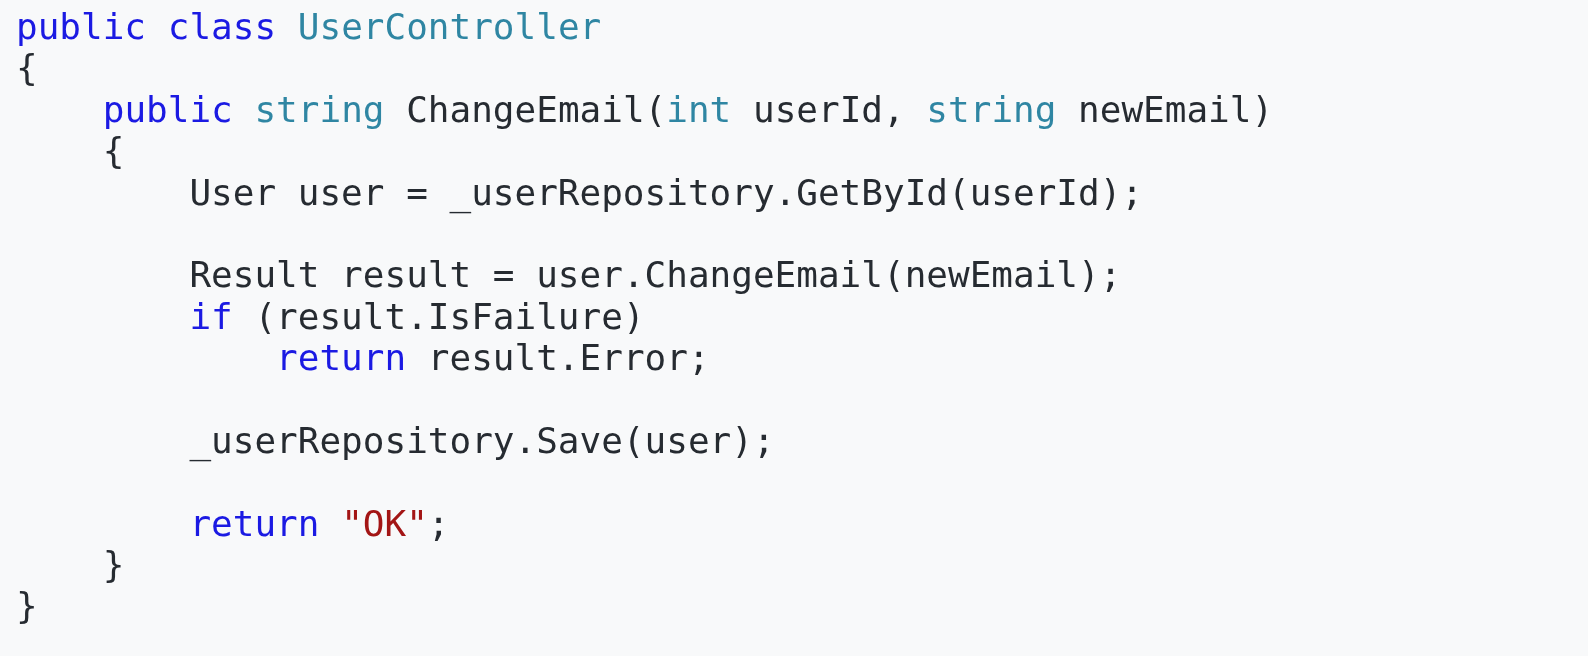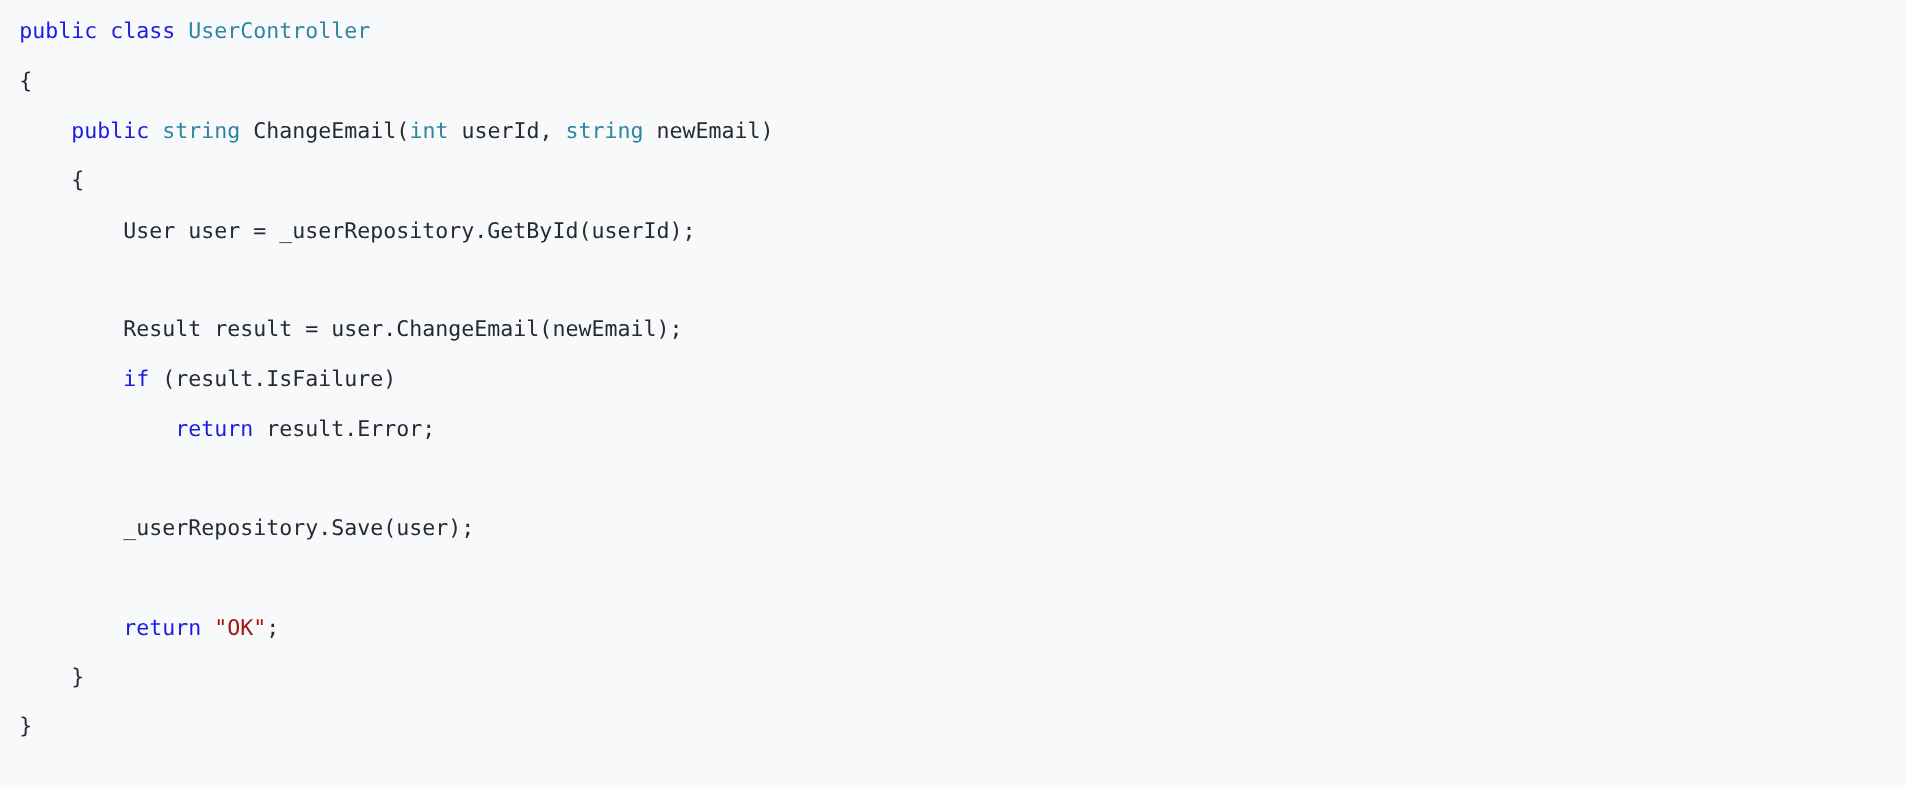--- a/index.html
+++ b/index.html
@@ -9,21 +9,21 @@
   body {
     width: 1588px;
     height: 656px;
     background: #f8f9fa;
     overflow: hidden;
   }
   .code-block {
     margin: 0;
     padding: 6px 0 0 16px;
     font-family: "DejaVu Sans Mono", "Liberation Mono", monospace;
-    font-size: 18px;
+    font-size: 36px;
     line-height: 41.4px;
     color: #262b31;
   }
   .code-line {
     white-space: pre;
     height: 41.4px;
   }
   .tok { white-space: pre; }
   .tok-kw { color: #1b1ae3; }
   .tok-ty { color: #2f86a3; }

